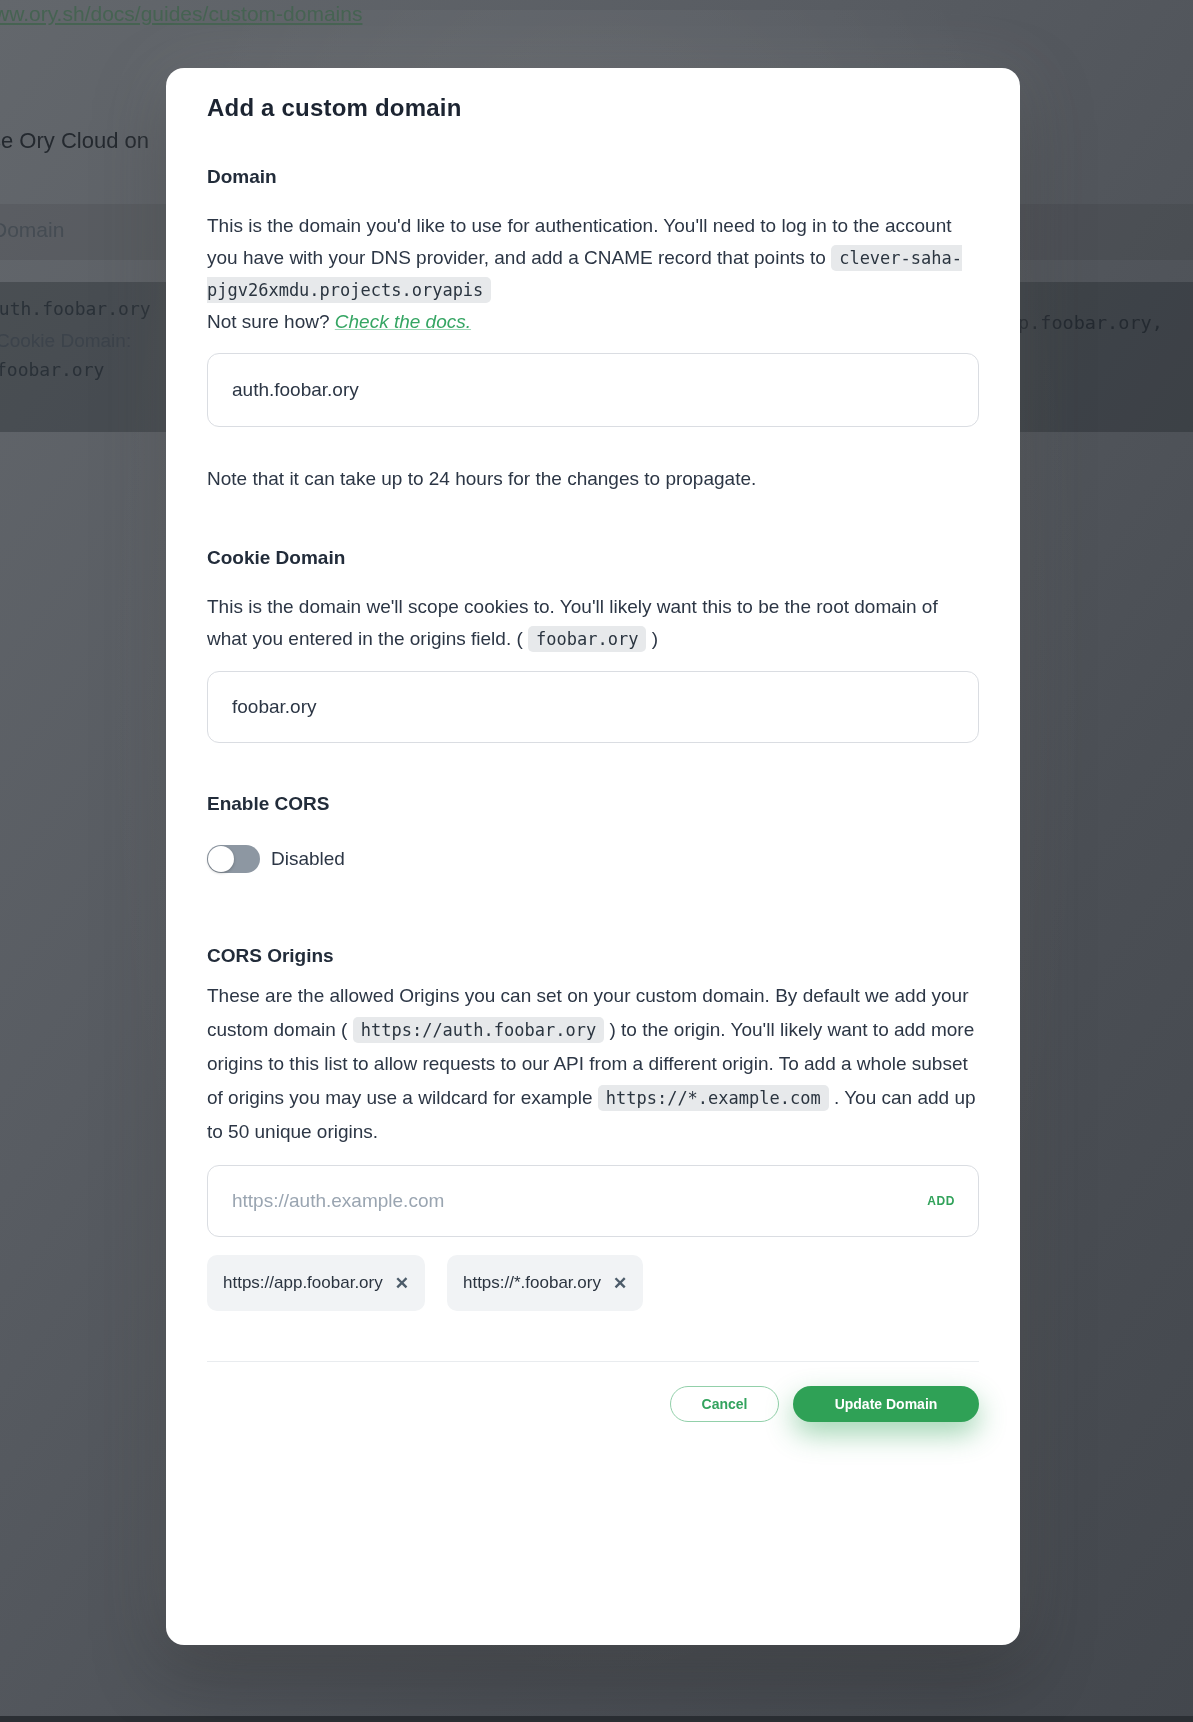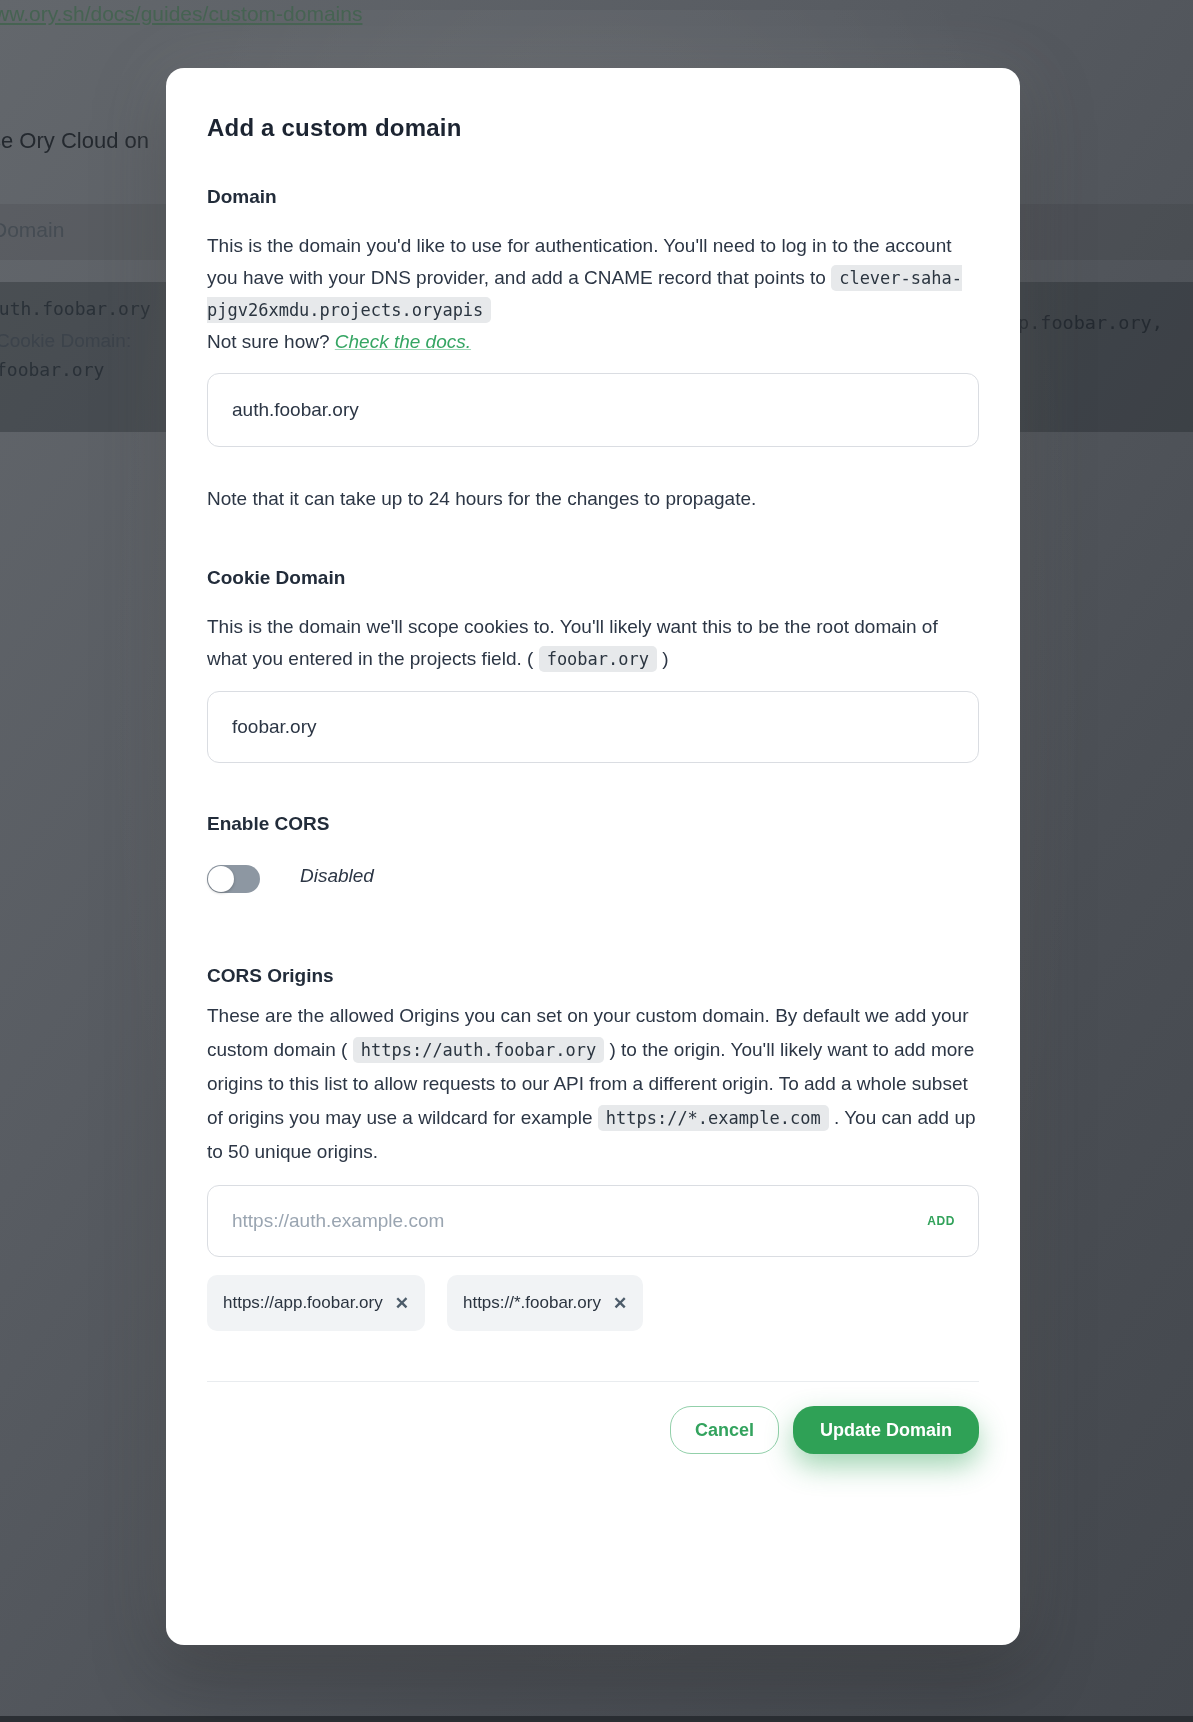--- a/index.html
+++ b/index.html
@@ -25,21 +25,21 @@
   .bg-th { left:-8px; top:218px; font-size:21px; color:#454c53; }
   .bg-mono1 { left:-12px; top:298px; font-family:"DejaVu Sans Mono", monospace; font-size:18px; color:#2a3138; }
   .bg-cookie { left:-4px; top:330px; font-size:19px; color:#3c434b; }
   .bg-mono2 { left:-4px; top:359px; font-family:"DejaVu Sans Mono", monospace; font-size:18px; color:#2a3138; }
   .bg-mono-right { left:1018px; top:312px; font-family:"DejaVu Sans Mono", monospace; font-size:18.5px; color:#242a31; }
 
   .modal {
     position:absolute; left:166px; top:68px; width:854px; height:1577px;
     background:#ffffff; border-radius:18px;
     box-shadow: 0 0 70px rgba(255,255,255,0.14), 0 24px 70px rgba(0,0,0,0.35);
-    padding:46px 41px 36px;
+    padding:26px 41px 36px;
   }
   .modal-title { font-size:24px; font-weight:700; color:#1c2431; letter-spacing:0.2px; }
   .section-label { margin-top:44px; font-size:19px; font-weight:700; color:#222c3a; }
   .para { margin-top:22px; font-size:19px; line-height:32px; color:#2c3645; }
   .para-wide { line-height:34px; }
   code.chip {
     font-family:"DejaVu Sans Mono", monospace;
     font-size:17px; color:#2b3540;
     background:#e7e9eb; border-radius:5px; padding:3px 8px;
   }
@@ -53,39 +53,39 @@
   }
   .text-input::placeholder { color:#9aa5b1; }
   .input-short { height:72px; }
   .add-btn {
     position:absolute; right:24px; top:50%; transform:translateY(-50%);
     border:none; background:transparent; color:#31a25a; font-weight:700;
     font-size:12px; letter-spacing:0.6px; cursor:pointer; font-family:"Liberation Sans", sans-serif;
   }
   .note { margin-top:36px; font-size:19px; line-height:32px; color:#2c3645; }
 
-  .toggle-row { margin-top:30px; display:flex; align-items:flex-start; gap:40px;font-style:italic; }
+  .toggle-row { margin-top:30px; display:flex; align-items:center; gap:11px; }
   .toggle { position:relative; width:53px; height:28px; background:#8d97a2; border-radius:14px; cursor:pointer; }
   .toggle-knob {
     position:absolute; left:1px; top:1px; width:26px; height:26px; border-radius:50%;
     background:#ffffff; box-shadow:0 1px 3px rgba(0,0,0,0.25);
   }
   .toggle-label { font-size:19px; color:#2c3645; }
 
   .chips-row { margin-top:18px; display:flex; gap:22px; }
   .origin-chip {
     display:flex; align-items:center; gap:12px; height:56px;
     background:#f1f3f5; border-radius:10px; padding:0 16px;
     font-size:17px; color:#2b3440;
   }
   .chip-x { color:#4d5c6a; font-size:17px; font-weight:700; cursor:pointer; line-height:1; }
 
   .divider { margin-top:50px; height:1px; background:#e9ecef; }
   .footer { margin-top:24px; display:flex; justify-content:flex-end; gap:14px; }
-  .btn { height:48px; border-radius:21px; font-family:"Liberation Sans", sans-serif; font-size:18px; font-weight:700; cursor:pointer; }
+  .btn { height:36px; border-radius:21px; font-family:"Liberation Sans", sans-serif; font-size:14px; font-weight:700; cursor:pointer; }
   .btn-cancel { width:109px; background:#ffffff; border:1px solid #92d0aa; color:#33a35e; }
   .btn-update { width:186px; background:#2fa156; border:none; color:#ffffff; box-shadow:0 12px 28px rgba(47,161,86,0.45); }
 </style>
 </head>
 <body>
 
 <div class="backdrop-glow"></div>
 <div class="bg-band-header"></div>
 <div class="bg-band-code"></div>
 <div class="bg-bottom-strip"></div>
@@ -106,21 +106,21 @@
     <span>This is the domain you'd like to use for authentication. You'll need to log in to the account you have with your DNS provider, and add a CNAME record that points to </span><code class="chip">clever-saha-pjgv26xmdu.projects.oryapis</code>
     <div><span>Not sure how? </span><a class="docs-link">Check the docs.</a></div>
   </div>
   <div class="input-wrap">
     <input class="text-input" type="text" value="auth.foobar.ory" style="">
   </div>
   <div class="note">Note that it can take up to 24 hours for the changes to propagate.</div>
 
   <div class="section-label" style="margin-top:52px;">Cookie Domain</div>
   <div class="para">
-    <span>This is the domain we'll scope cookies to. You'll likely want this to be the root domain of what you entered in the projects field. ( </span><code class="chip">foobar.ory</code><span> )</span>
+    <span>This is the domain we'll scope cookies to. You'll likely want this to be the root domain of what you entered in the origins field. ( </span><code class="chip">foobar.ory</code><span> )</span>
   </div>
   <div class="input-wrap" style="margin-top:16px;">
     <input class="text-input input-short" type="text" value="foobar.ory" style="">
   </div>
 
   <div class="section-label" style="margin-top:50px;">Enable CORS</div>
   <div class="toggle-row">
     <div class="toggle">
       <div class="toggle-knob"></div>
     </div>

